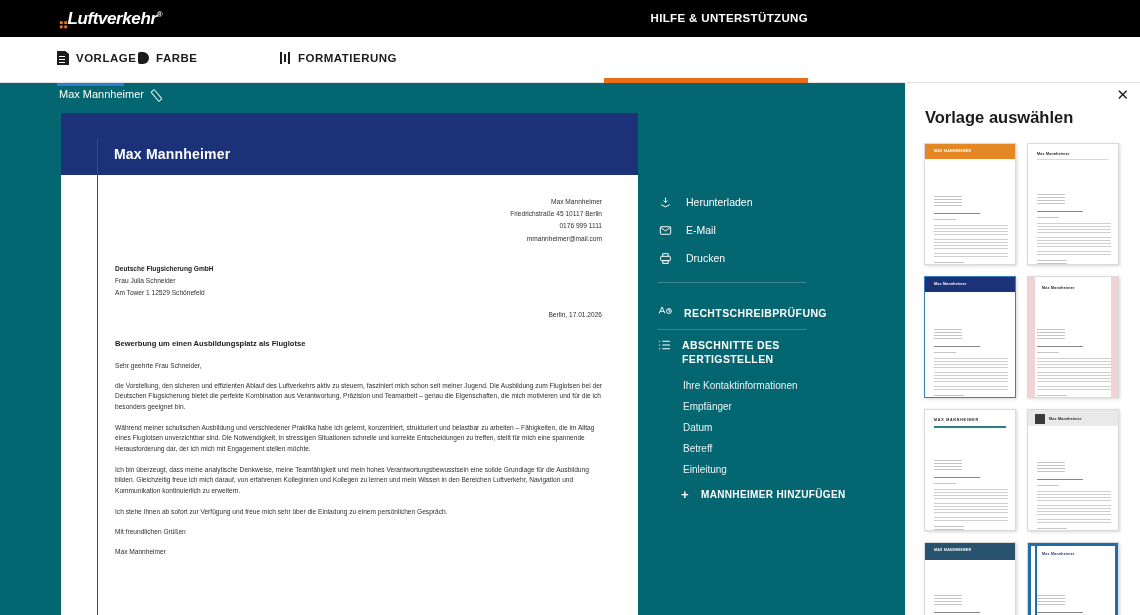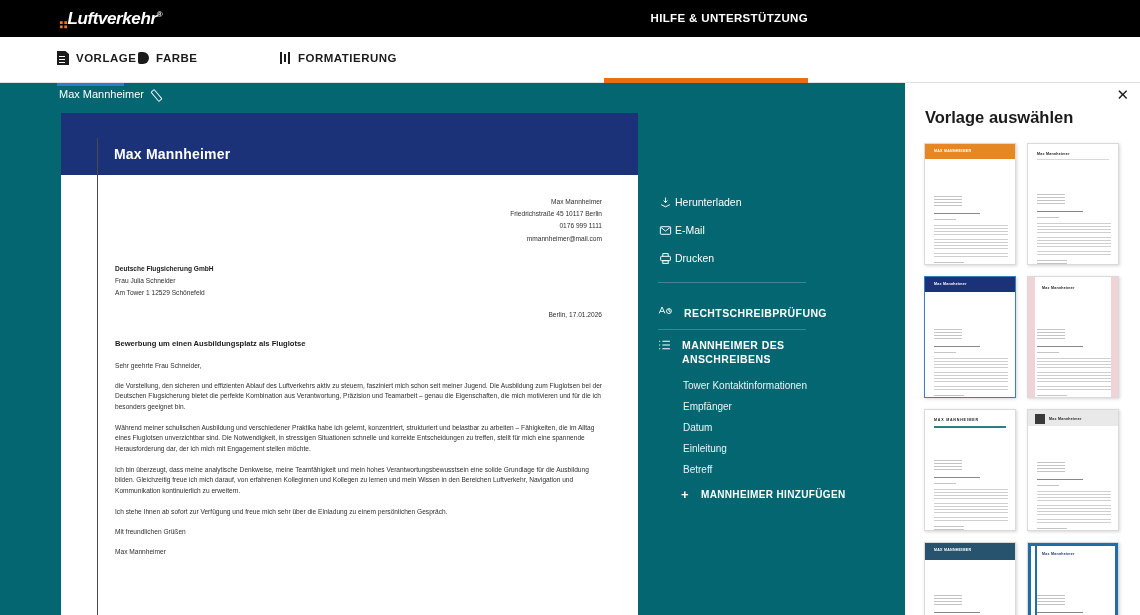--- a/index.html
+++ b/index.html
@@ -135,21 +135,21 @@
     position: absolute; left: 54px; top: 163px;
     font-size: 7.6px; font-weight: bold; color: #1b1b1b;
   }
   .letter { position: absolute; left: 54px; top: 186px; width: 489px; }
   .letter p { margin-bottom: 10px; text-align: left; }
   .letter p.tight { margin-bottom: 9px; }
 
   
   .actions { position: absolute; left: 658px; top: 105px; width: 200px; }
   .act {
-    display: flex; align-items: center; gap: 3px; height: 28px;
+    display: flex; align-items: center; gap: 14px; height: 28px;
     color: #ffffff; font-size: 10.5px; cursor: pointer;
   }
   .act .aicn {
     width: 14px; height: 14px; display:flex; align-items:center; justify-content:center;
     color:#fff;
   }
   .act svg { display:block; }
   .divider { height: 1px; background: #3e858d; margin: 10px 0 8px 0; width: 148px; }
   .act-head {
     display: flex; align-items: flex-start; gap: 11px;
@@ -302,29 +302,29 @@
     </div>
 
     <div class="divider"></div>
 
     <div class="act-head">
       <span class="aicn" style="margin-top:1px;">
         <svg width="13" height="12" viewBox="0 0 24 22" fill="none" stroke="#fff" stroke-width="2">
           <path d="M2 4h2M2 11h2M2 18h2M8 4h14M8 11h14M8 18h14"></path>
         </svg>
       </span>
-      <span style="line-height:1.35;max-width:120px;">MANNHEIMER DES ANSCHREIBENS</span>
+      <span style="line-height:1.35;max-width:120px;">ABSCHNITTE DES FERTIGSTELLEN</span>
     </div>
 
     <div class="sections">
-      <div class="sec-item">Tower Kontaktinformationen</div>
+      <div class="sec-item">Ihre Kontaktinformationen</div>
       <div class="sec-item">Empfänger</div>
       <div class="sec-item">Datum</div>
+      <div class="sec-item">Betreff</div>
       <div class="sec-item">Einleitung</div>
-      <div class="sec-item">Betreff</div>
     </div>
 
     <div class="add-sec">
       <span class="plus">+</span>
       <span>MANNHEIMER HINZUFÜGEN</span>
     </div>
   </div>
 </div>
 
 <div class="page">

